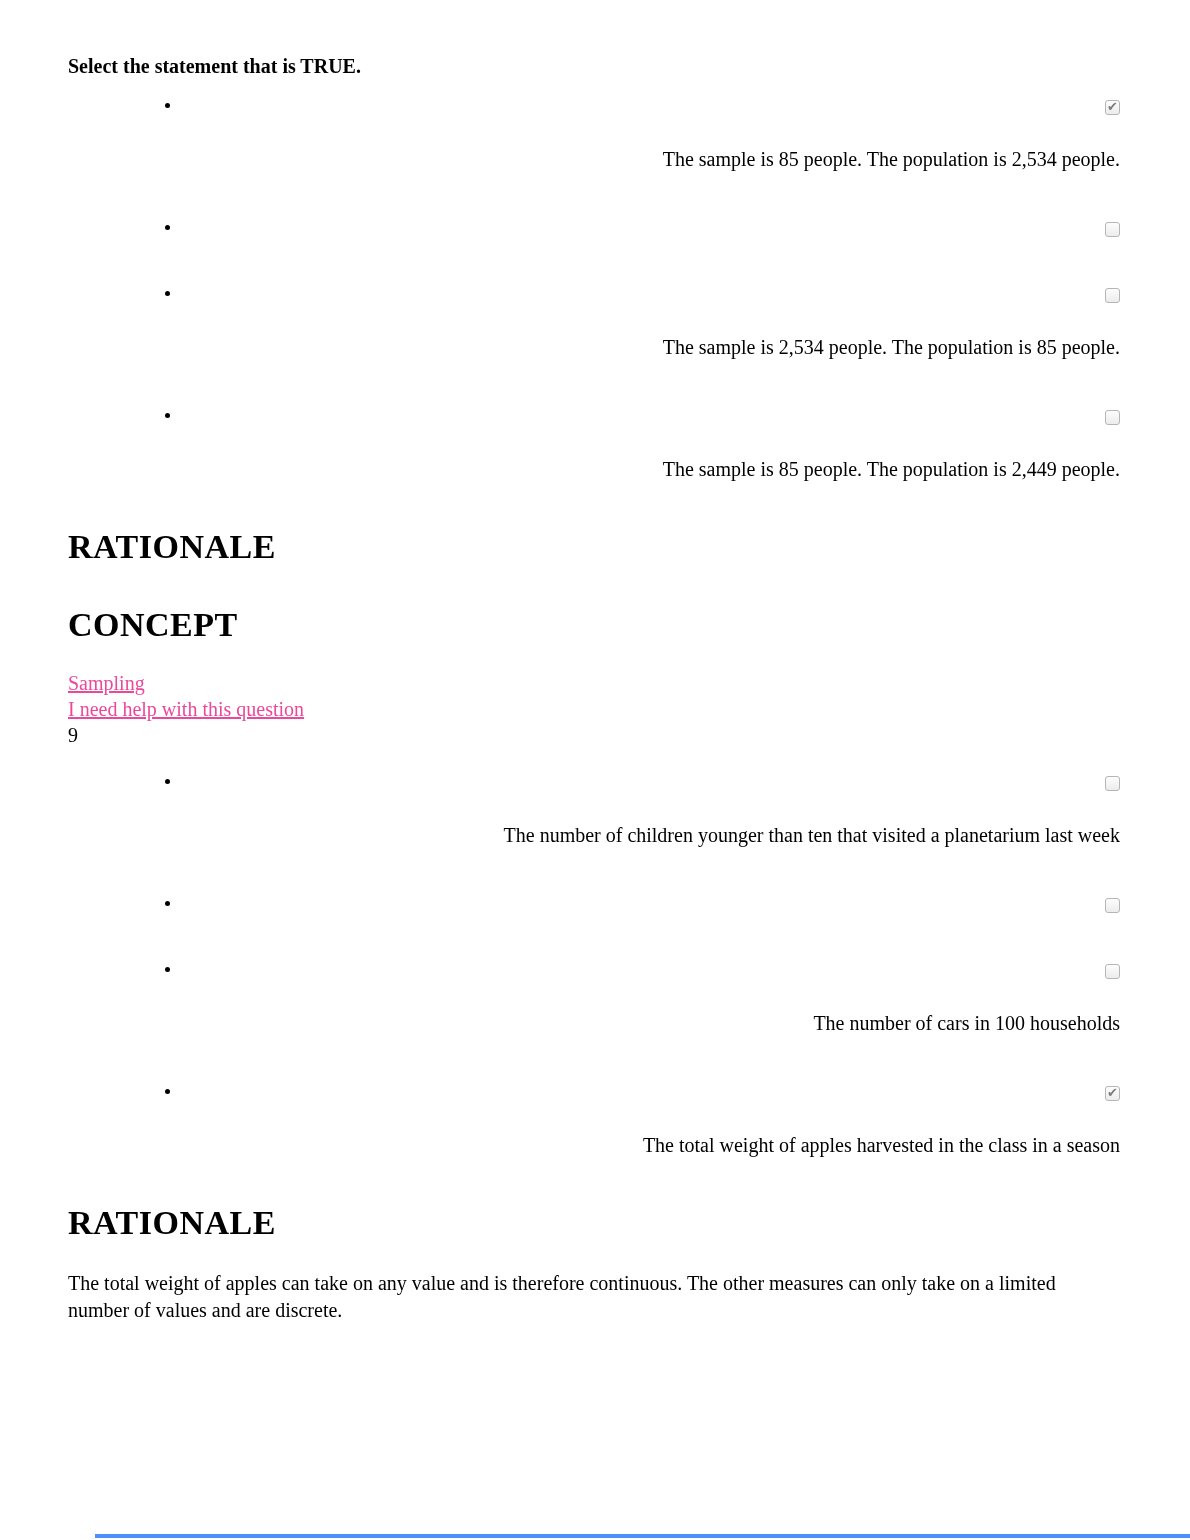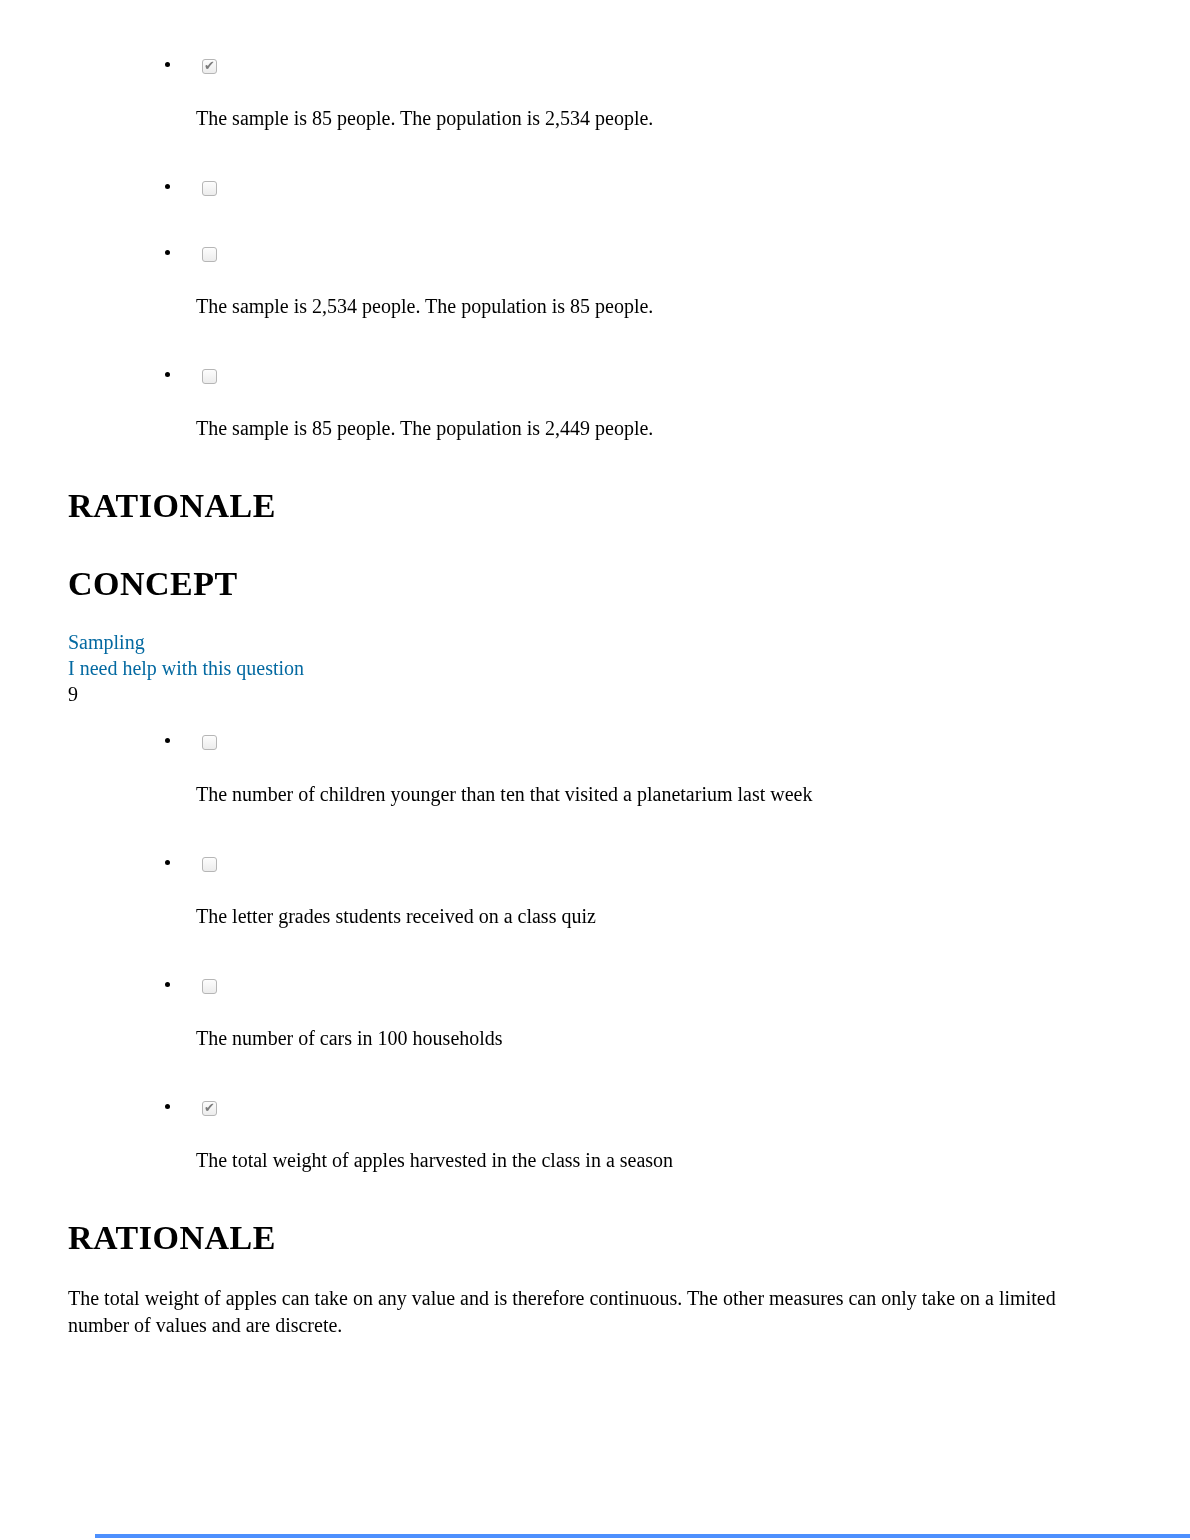--- a/index.html
+++ b/index.html
@@ -21,20 +21,21 @@
   }
   .prompt {
     font-weight: bold;
     font-size: 20px;
     margin: 0 0 18px 0;
   }
   ul.options {
     list-style: disc outside;
     margin: 0 0 10px 0;
     padding: 0 0 0 114px;
+    text-align: right;
   }
   ul.options li {
     margin-bottom: 47px;
   }
   ul.options li::marker {
     font-size: 17px;
   }
   .checkbox {
     display: inline-block;
     width: 15px;
@@ -72,21 +73,22 @@
     line-height: 27px;
     margin: 28px 0 0 0;
     max-width: 1050px;
   }
   .concept-links {
     margin-top: 26px;
     font-size: 20px;
     line-height: 26px;
   }
   .concept-links a {
-    color: #0369a1;
+    color: #ec4899;
+    text-decoration: underline;
     cursor: pointer;
     display: inline-block;
   }
   .question-number {
     font-size: 20px;
     line-height: 26px;
     margin: 0 0 24px 0;
   }
   .bottom-rule {
     position: absolute;
@@ -95,20 +97,21 @@
     bottom: 2px;
     height: 4px;
     background: #4d90fe;
   }
 </style>
 </head>
 <body>
 
 <div class="page">
 
+  <p class="prompt">Select the statement that is TRUE.</p>
 
   <ul class="options">
     <li>
       <span class="checkbox checked"></span>
       <div class="answer-text">The sample is 85 people. The population is 2,534 people.</div>
     </li>
     <li>
       <span class="checkbox"></span>
     </li>
     <li>
@@ -132,21 +135,20 @@
   </div>
 
 
   <ul class="options">
     <li>
       <span class="checkbox"></span>
       <div class="answer-text">The number of children younger than ten that visited a planetarium last week</div>
     </li>
     <li>
       <span class="checkbox"></span>
-      <div class="answer-text">The letter grades students received on a class quiz</div>
     </li>
     <li>
       <span class="checkbox"></span>
       <div class="answer-text">The number of cars in 100 households</div>
     </li>
     <li>
       <span class="checkbox checked"></span>
       <div class="answer-text">The total weight of apples harvested in the class in a season</div>
     </li>
   </ul>

